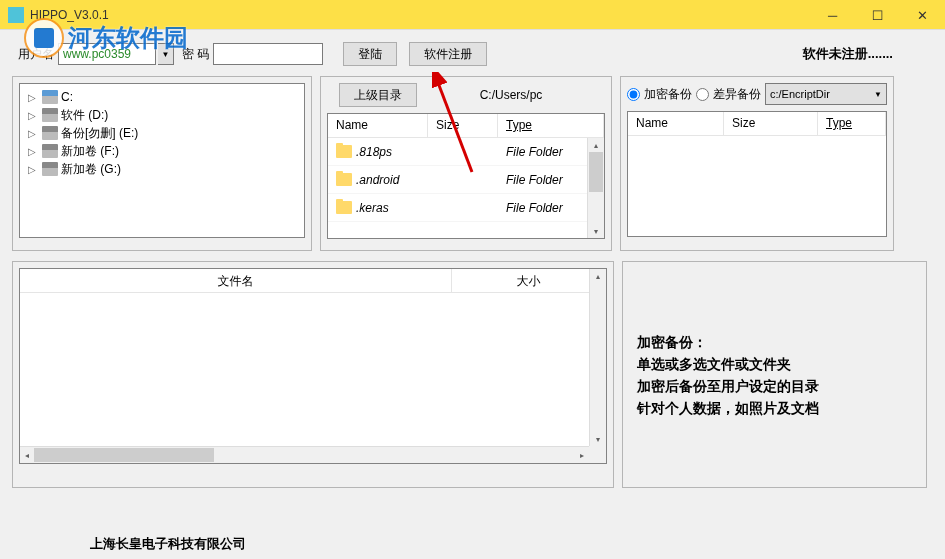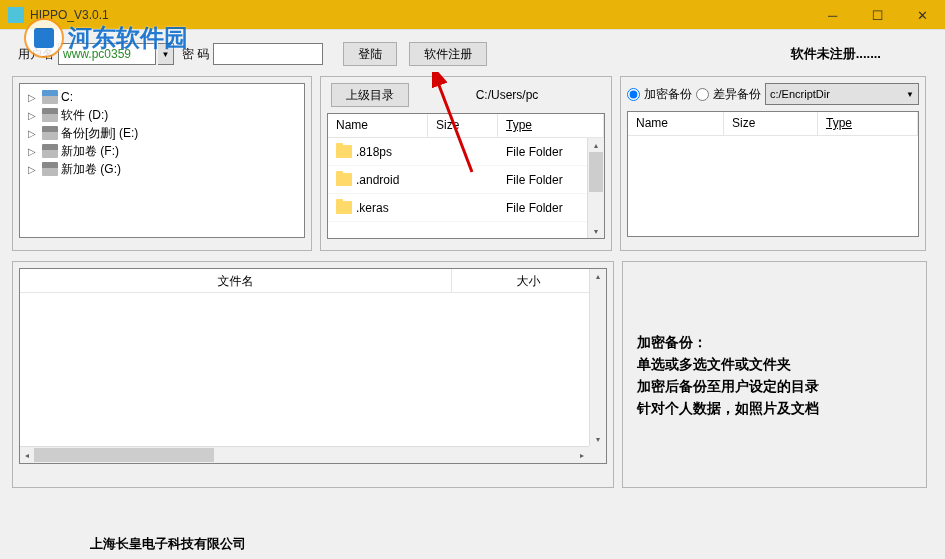--- a/index.html
+++ b/index.html
@@ -7,21 +7,21 @@
       font-family: "Microsoft YaHei", Arial, sans-serif;
       font-size: 12px;
       background: #f0f0f0;
       width: 945px;
       height: 559px;
       overflow: hidden;
       position: relative;
     }
     .titlebar {
       height: 30px;
-      background: #eab308;
+      background: #fde047;
       border-bottom: 1px solid #ddd;
       display: flex;
       align-items: center;
       padding: 0 8px;
       position: relative;
     }
     .titlebar-icon {
       width: 16px; height: 16px;
       background: #4fc3d9;
       margin-right: 6px;
@@ -107,39 +107,39 @@
       height: 24px;
       padding: 0 14px;
       border: 1px solid #adadad;
       background: #e1e1e1;
       font-size: 12px;
       cursor: pointer;
       margin-left: 4px;
     }
     .status-text {
       margin-left: auto;
-      margin-right: 52px;
+      margin-right: 40px;
       font-weight: bold;
       font-size: 13px;
     }
     
     .panels-row {
       display: flex;
       gap: 8px;
     }
     .panel {
       border: 1px solid #b5b5b5;
       background: #f0f0f0;
       padding: 6px;
       height: 175px;
       position: relative;
     }
     .panel-left { width: 300px; }
     .panel-mid { width: 292px; }
-    .panel-right { width: 306px; }
+    .panel-right { width: 274px; }
     
     .tree {
       background: #fff;
       border: 1px solid #828282;
       height: 155px;
       padding: 4px 2px;
       overflow: auto;
     }
     .tree-item {
       display: flex; align-items: center;
@@ -191,21 +191,21 @@
     .th-size { width: 70px; }
     .th-type { flex: 1; text-decoration: underline; }
     .table-body { }
     .tr {
       display: flex;
       height: 28px;
       align-items: center;
       border-bottom: 1px solid #f5f5f5;
       cursor: pointer;
     }
-    .td { padding: 0 8px; font-size: 12px; }
+    .td { padding: 0 8px; font-size: 12px; font-style: italic; }
     .td-name { width: 100px; display: flex; align-items: center; gap: 4px; }
     .td-size { width: 70px; }
     .td-type { flex: 1; }
     .folder-icon {
       width: 16px; height: 13px;
       background: #ffd96a;
       border-radius: 1px;
       display: inline-block;
       position: relative;
     }
@@ -410,21 +410,21 @@
         <div class="tree-item">
           <span class="tree-expand">▷</span>
           <span class="tree-icon drive-icon"></span>
           <span class="tree-label">新加卷 (G:)</span>
         </div>
       </div>
     </div>
 
     <div class="panel panel-mid">
       <div class="mid-header">
-        <button class="btn" style="margin-left:4px">上级目录</button>
+        <button class="btn" style="margin-left:12px">上级目录</button>
         <div class="path-label">C:/Users/pc</div>
       </div>
       <div class="file-table">
         <div class="table-header">
           <div class="th th-name">Name</div>
           <div class="th th-size">Size</div>
           <div class="th th-type">Type</div>
         </div>
         <div class="table-body">
           <div class="tr">

